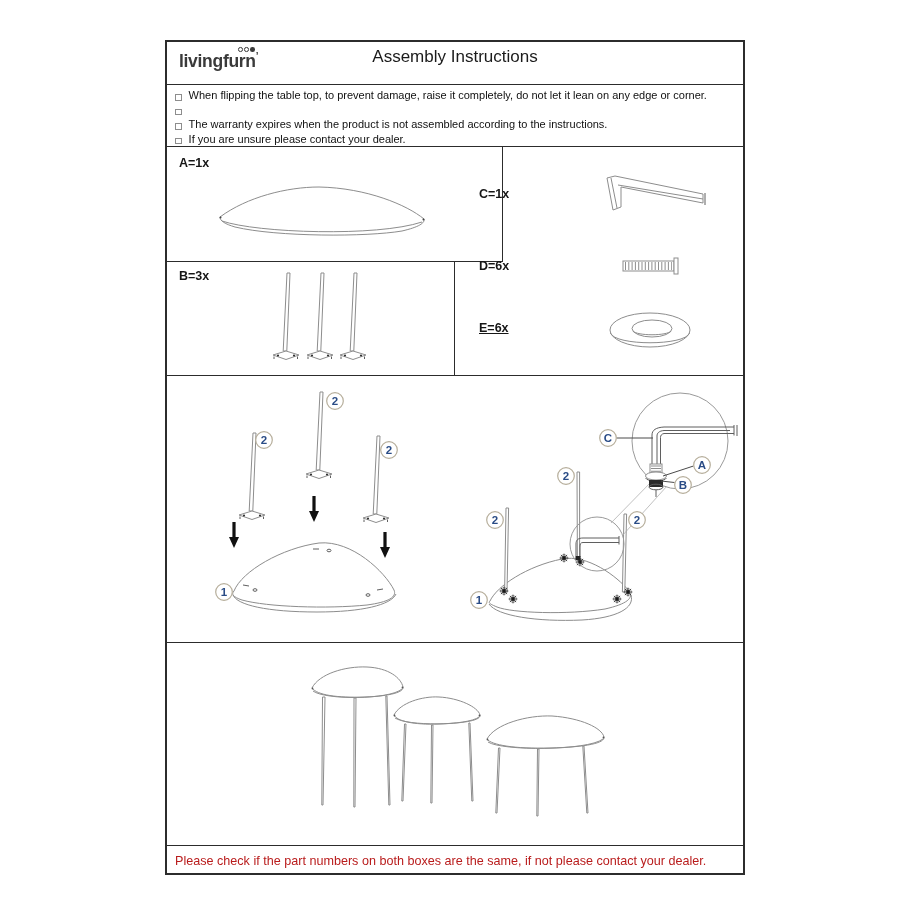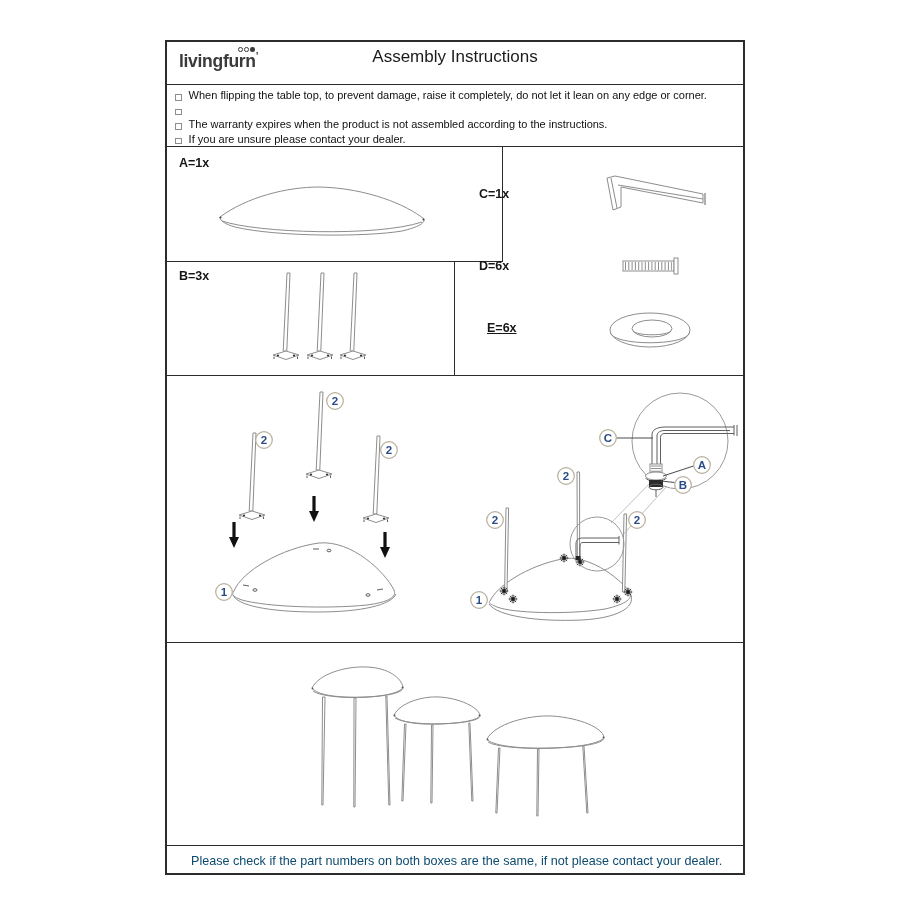--- a/index.html
+++ b/index.html
@@ -25,30 +25,30 @@
   .parts{top:104px;height:229px;border-top:1.6px solid #2c2c2c;}
   .cell{position:absolute;box-sizing:border-box;}
   .cell-a{left:0;top:0;width:336px;height:115px;border-right:1.6px solid #2c2c2c;border-bottom:1.6px solid #2c2c2c;}
   .cell-b{left:0;top:115px;width:288px;height:114px;border-right:1.6px solid #2c2c2c;}
   .cell-cde{left:288px;top:0;right:0;height:229px;text-align:center;}
   .part-label{position:absolute;font-size:12.5px;font-weight:700;color:#161616;}
   .lab-a{left:12px;top:9px;}
   .lab-b{left:12px;top:7px;}
   .lab-c{left:24px;top:40px;}
   .lab-d{left:24px;top:96px;margin-top:16px;}
-  .lab-e{left:32px;top:174px;text-decoration:underline;}
+  .lab-e{left:24px;top:174px;text-decoration:underline;}
   svg{display:block;}
   .art{stroke:#8d8d8d;fill:none;stroke-width:1;}
   .artf{stroke:#8d8d8d;fill:#ffffff;stroke-width:1;}
   .dk{stroke:#5f5f5f;fill:none;stroke-width:1;}
   
   .assembly{top:333px;height:267px;border-top:1.6px solid #2c2c2c;}
   .tables{top:600px;height:203px;border-top:1.6px solid #2c2c2c;}
   .footer{top:803px;height:32px;border-top:1.6px solid #2c2c2c;}
-  .footer-text{font-size:12.6px;line-height:30px;padding-left:24px;white-space:nowrap;color:#0c4a6e;}
+  .footer-text{font-size:12.6px;line-height:30px;padding-left:8px;white-space:nowrap;color:#b91c1c;}
   .callout-num{font-size:11.5px;font-weight:700;fill:#2a4c86;text-anchor:middle;font-family:"Liberation Sans",sans-serif;}
 </style>
 </head>
 <body>
 
 <div class="sheet">
 
   <div class="sec header">
     <div class="logo-wrap">
       <span class="logo-text">livingfurn</span><span class="logo-mark">’</span>

